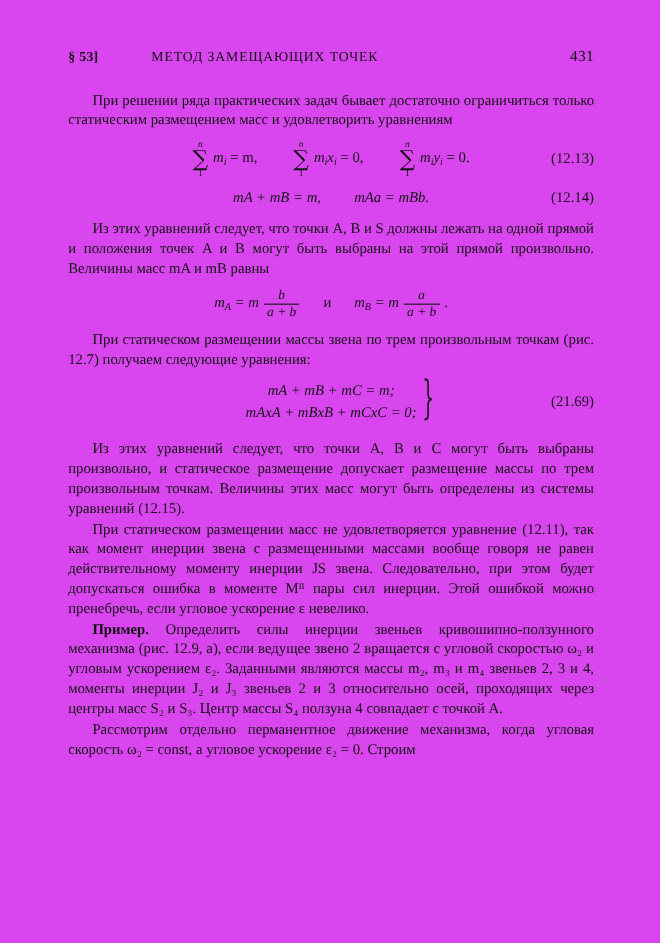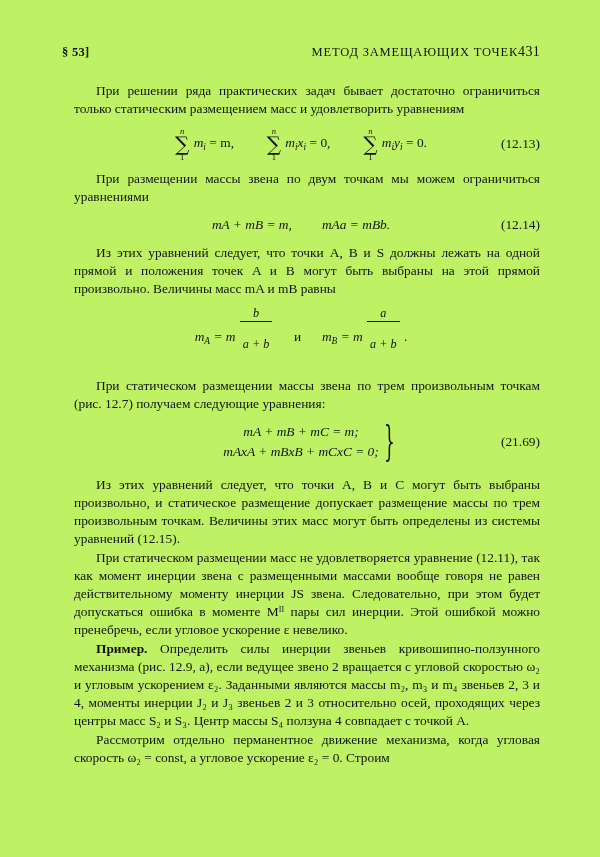--- a/index.html
+++ b/index.html
@@ -13,21 +13,21 @@
     font-family: "Liberation Serif", serif;
     color: #121212;
     position: relative;
     overflow: hidden;
   }
   .page {
     position: absolute;
     left: 0; top: 0;
     width: 600px;
     height: 857px;
-    background: #bef264;
+    background: #d946ef;
   }
   .content {
     position: absolute;
     left: 62px;
     top: 44px;
     width: 478px;
   }
   .header {
     display: flex;
     align-items: baseline;
@@ -36,33 +36,34 @@
     letter-spacing: 0.3px;
     margin-bottom: 22px;
   }
   .header .sec {
     font-weight: bold;
     font-size: 12.5px;
     white-space: nowrap;
   }
   .header .run-title {
     flex: 1;
-    text-align: right;
+    text-align: left;
     font-variant: small-caps;
     letter-spacing: 0.8px;
     font-size: 12.5px;
     text-transform: uppercase;
+    padding-left: 48px;
   }
   .header .pageno {
     font-size: 14px;
     font-weight: normal;
     white-space: nowrap;
   }
   p {
-    margin: 0 0 1px 12px;
+    margin: 0 0 1px 0;
     font-size: 13.4px;
     line-height: 1.345;
     text-align: justify;
     text-indent: 22px;
     hyphens: manual;
   }
   .eqblock {
     position: relative;
     margin: 9px 0 9px 0;
     min-height: 18px;
@@ -116,21 +117,21 @@
     display: inline-block;
     vertical-align: middle;
     text-align: center;
     font-size: 12.2px;
     line-height: 1.12;
     margin: 0 1px;
     position: relative;
     top: -0.5px;
   }
   .frac .num { display: block; padding: 0 3px; }
-  .frac .den { display: block; border-top: 1px solid #121212; padding: 16px 3px; }
+  .frac .den { display: block; border-top: 1px solid #121212; padding: 0 3px; }
   .gap-sm { display: inline-block; width: 14px; }
   .gap-md { display: inline-block; width: 26px; }
   .brace-group {
     position: relative;
     display: inline-block;
     text-align: center;
   }
   .brace-group .rows { display: inline-block; }
   .brace-group .rows div {
     line-height: 1.52;
@@ -183,21 +184,20 @@
           <span class="lim-top">n</span>
           <span class="sigma">∑</span>
           <span class="lim-bot">1</span>
         </span>
         <i>m</i><span class="sub">i</span><i>y</i><span class="sub">i</span>
         <span>= 0.</span>
       </div>
       <span class="eqnum">(12.13)</span>
     </div>
 
-    <p>При размещении массы звена по двум точкам мы можем ограничиться уравнениями</p>
 
     <div class="eqblock">
       <div class="eqline it">mA + mB = m,   mAa = mBb.</div>
       <span class="eqnum">(12.14)</span>
     </div>
 
     <p>Из этих уравнений следует, что точки A, B и S должны лежать на одной прямой и положения точек A и B могут быть выбраны на этой прямой произвольно. Величины масс mA и mB равны</p>
 
     <div class="eqblock">
       <div class="eqline">

